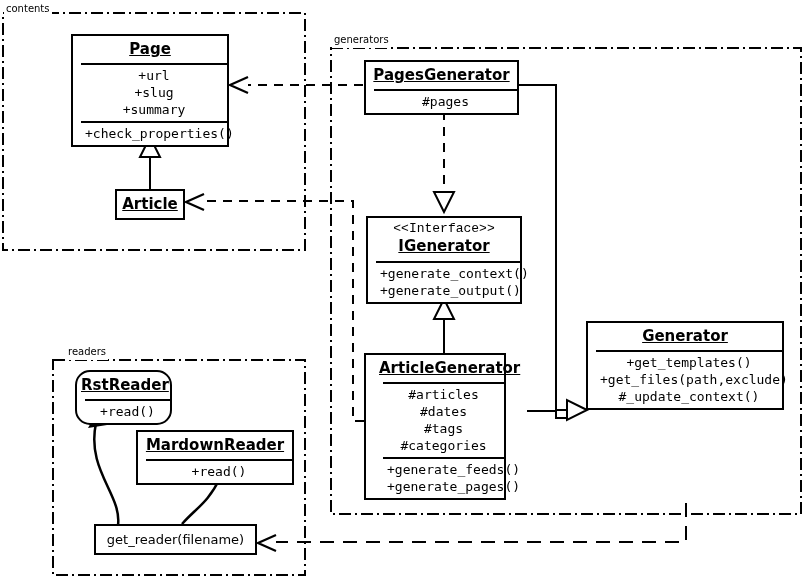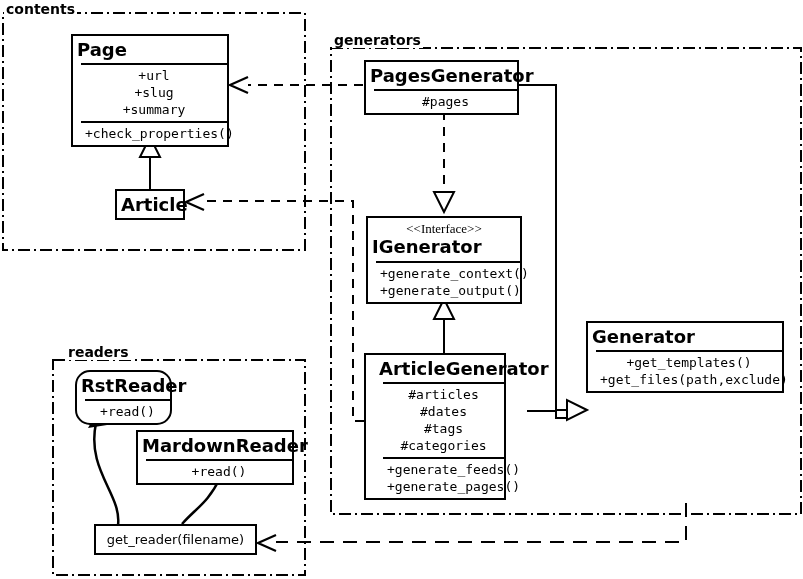--- a/index.html
+++ b/index.html
@@ -20,58 +20,58 @@
     left: 0;
     top: 0;
     width: 803px;
     height: 579px;
     pointer-events: none;
   }
   
   .pkg-label {
     position: absolute;
     font-family: "DejaVu Sans", sans-serif;
-    font-size: 14px;
+    font-size: 10px;
     color: #000;
     background: #ffffff;
     line-height: 16px;
     padding: 0 2px;
     white-space: nowrap;
     z-index: 3;
-    font-weight: bold;
   }
   
   .cls {
     position: absolute;
     box-sizing: border-box;
     border: 2px solid #000;
     background: #ffffff;
     z-index: 5;
   }
   .cls .sect {
     box-sizing: border-box;
     padding: 2px 4px 3px 4px;
   }
   .cls .sect + .sect {
     border-top: 2px solid #000;
   }
   .cls .title {
-    text-align: left;
+    text-align: center;
     font-weight: bold;
-    font-size: 18px;
+    font-size: 15px;
     font-family: "DejaVu Sans", sans-serif;
     line-height: 19px;
     padding-top: 4px;
     padding-bottom: 4px;
+    text-decoration: underline;
   }
   .cls .stereo {
     text-align: center;
     font-weight: normal;
     font-size: 13px;
-    font-family: Liberation Serif, serif;
+    font-family: Liberation Mono, monospace;
     line-height: 17px;
   }
   .cls .members {
     font-family: "DejaVu Sans Mono", monospace;
     font-size: 13px;
     line-height: 17px;
     text-align: center;
     white-space: nowrap;
     margin-left: 8px;
   }
@@ -199,20 +199,21 @@
       <div>+generate_feeds()</div>
       <div>+generate_pages()</div>
     </div>
   </div>
 
   <div class="cls" style="left:586px; top:321px; width:198px;">
     <div class="sect title">Generator</div>
     <div class="sect members">
       <div>+get_templates()</div>
       <div>+get_files(path,exclude)</div>
+      <div>#_update_context()</div>
     </div>
   </div>
 
   <div class="cls" style="left:75px; top:370px; width:97px;border-radius:15px;">
     <div class="sect title">RstReader</div>
     <div class="sect members">
       <div>+read()</div>
     </div>
   </div>
 

